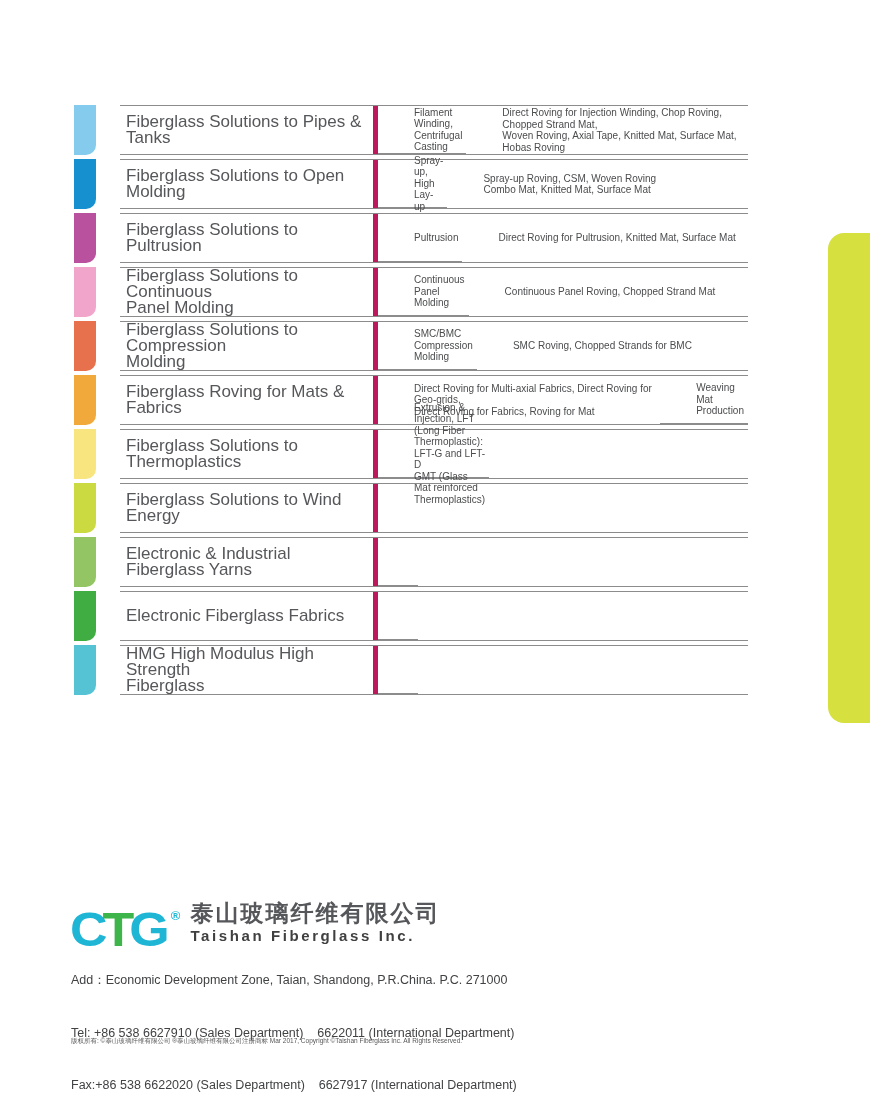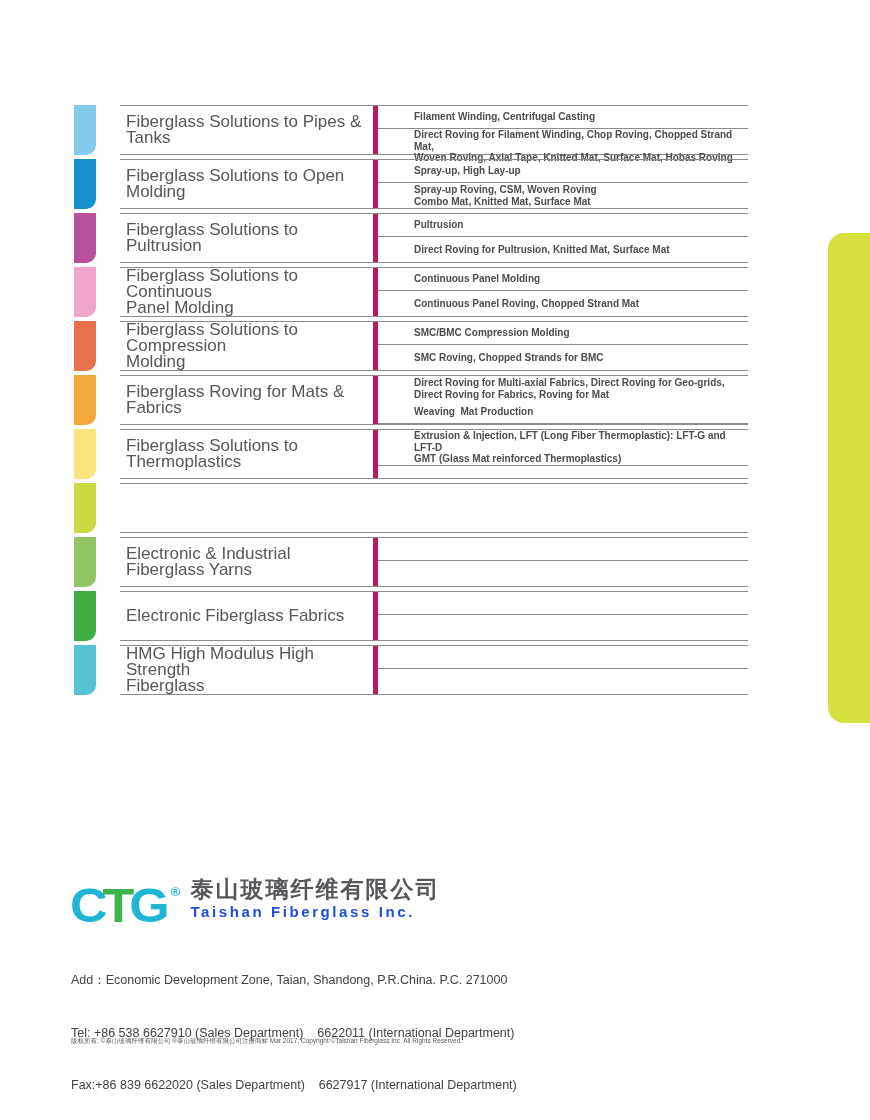--- a/index.html
+++ b/index.html
@@ -21,65 +21,65 @@
     box-sizing:border-box;
   }
   .cat {
     width:258px; flex:0 0 258px; box-sizing:border-box;
     border-right:5px solid #be185d;
     display:flex; align-items:center;
     padding-left:6px; padding-right:10px;
     font-size:17px; line-height:16px; color:#56575a;
     white-space:pre-wrap;
   }
-  .details { flex:1; display:flex; flex-direction:column; min-width:0;font-weight:bold; }
+  .details { flex:1; display:flex; flex-direction:row; min-width:0; }
   .cell {
     padding-left:36px; padding-right:4px;
     display:flex; align-items:center;
     font-size:10px; line-height:11.5px; color:#4b4c4e;
     white-space:pre-wrap; box-sizing:border-box;
   }
   .r1 { flex:0 0 23px; border-bottom:1px solid #8c8c8c; }
   .r2 { flex:1; }
 
   
   .side-tab {
     position:absolute; left:828px; top:233px; width:42px; height:490px;
     border-radius:16px 0 0 16px;
   }
 
   
-  .logo-block { position:absolute; left:70px; top:866px; display:flex; align-items:center; }
+  .logo-block { position:absolute; left:70px; top:890px; display:flex; align-items:center; }
   .ctg {
     font-size:52px; font-weight:bold; letter-spacing:-5px; line-height:52px;
     font-family:"Liberation Sans", sans-serif; transform:scaleY(0.92);
   }
   .ctg .reg { font-size:13px; letter-spacing:0; vertical-align:28px; margin-left:6px; }
   .names { margin-left:10px; }
   .cn { font-size:23px; font-weight:bold; color:#56575a; letter-spacing:2px; line-height:26px; }
-  .en { font-size:15px; font-weight:bold; color:#1d4ed8; letter-spacing:2.6px; line-height:20px; }
+  .en { font-size:15px; font-weight:bold; color:#404040; letter-spacing:2.6px; line-height:20px; }
 
   
   .contact { position:absolute; left:71px; top:937px; font-size:12.5px; line-height:17.5px; color:#414244; white-space:pre-wrap; }
 
   
   .copyright { position:absolute; left:71px; top:1037px; font-size:6.5px; color:#565758; white-space:nowrap; }
 </style>
 </head>
 <body>
 
 <div class="table-area">
 
   <div class="group">
     <div class="tab" style="background: rgb(133, 203, 237);"></div>
     <div class="grid">
       <div class="cat">Fiberglass Solutions to Pipes &amp; Tanks</div>
       <div class="details">
         <div class="cell r1">Filament Winding, Centrifugal Casting</div>
-        <div class="cell r2">Direct Roving for Filament Winding, Chop Roving, Chopped Strand Mat,
+        <div class="cell r2">Direct Roving for Injection Winding, Chop Roving, Chopped Strand Mat,
 Woven Roving, Axial Tape, Knitted Mat, Surface Mat, Hobas Roving</div>
       </div>
     </div>
   </div>
 
   <div class="group">
     <div class="tab" style="background: rgb(22, 144, 207);"></div>
     <div class="grid">
       <div class="cat">Fiberglass Solutions to Open Molding</div>
       <div class="details">
@@ -144,20 +144,21 @@
       <div class="details">
         <div class="cell r1">Extrusion &amp; Injection, LFT (Long Fiber Thermoplastic): LFT-G and LFT-D
 GMT (Glass Mat reinforced Thermoplastics)</div>
       </div>
     </div>
   </div>
 
   <div class="group">
     <div class="tab" style="background: rgb(203, 218, 64);"></div>
     <div class="grid">
+      <div class="cat">Fiberglass Solutions to Wind Energy</div>
     </div>
   </div>
 
   <div class="group">
     <div class="tab" style="background: rgb(148, 197, 101);"></div>
     <div class="grid">
       <div class="cat">Electronic &amp; Industrial Fiberglass Yarns</div>
       <div class="details">
         <div class="cell r1"></div>
         <div class="cell r2"></div>
@@ -196,17 +197,17 @@
   <div class="ctg"><span style="color: rgb(31, 182, 214);">C</span><span style="color: rgb(61, 181, 74);">T</span><span style="color: rgb(31, 182, 214);">G</span><span class="reg" style="color: rgb(31, 182, 214);">®</span></div>
   <div class="names">
     <div class="cn">泰山玻璃纤维有限公司</div>
     <div class="en">Taishan Fiberglass Inc.</div>
   </div>
 </div>
 
 <div class="contact">
   <div>Add：Economic Development Zone, Taian, Shandong, P.R.China. P.C. 271000</div>
   <div>Tel: +86 538 6627910 (Sales Department)    6622011 (International Department)</div>
-  <div>Fax:+86 839 6622020 (Sales Department)    6627917 (International Department)</div>
+  <div>Fax:+86 538 6622020 (Sales Department)    6627917 (International Department)</div>
   
 </div>
 
 <div class="copyright">版权所有: ©泰山玻璃纤维有限公司 ®泰山玻璃纤维有限公司注册商标    Mar 2017, Copyright ©Taishan Fiberglass Inc. All Rights Reserved.</div>
 
 </body></html>

